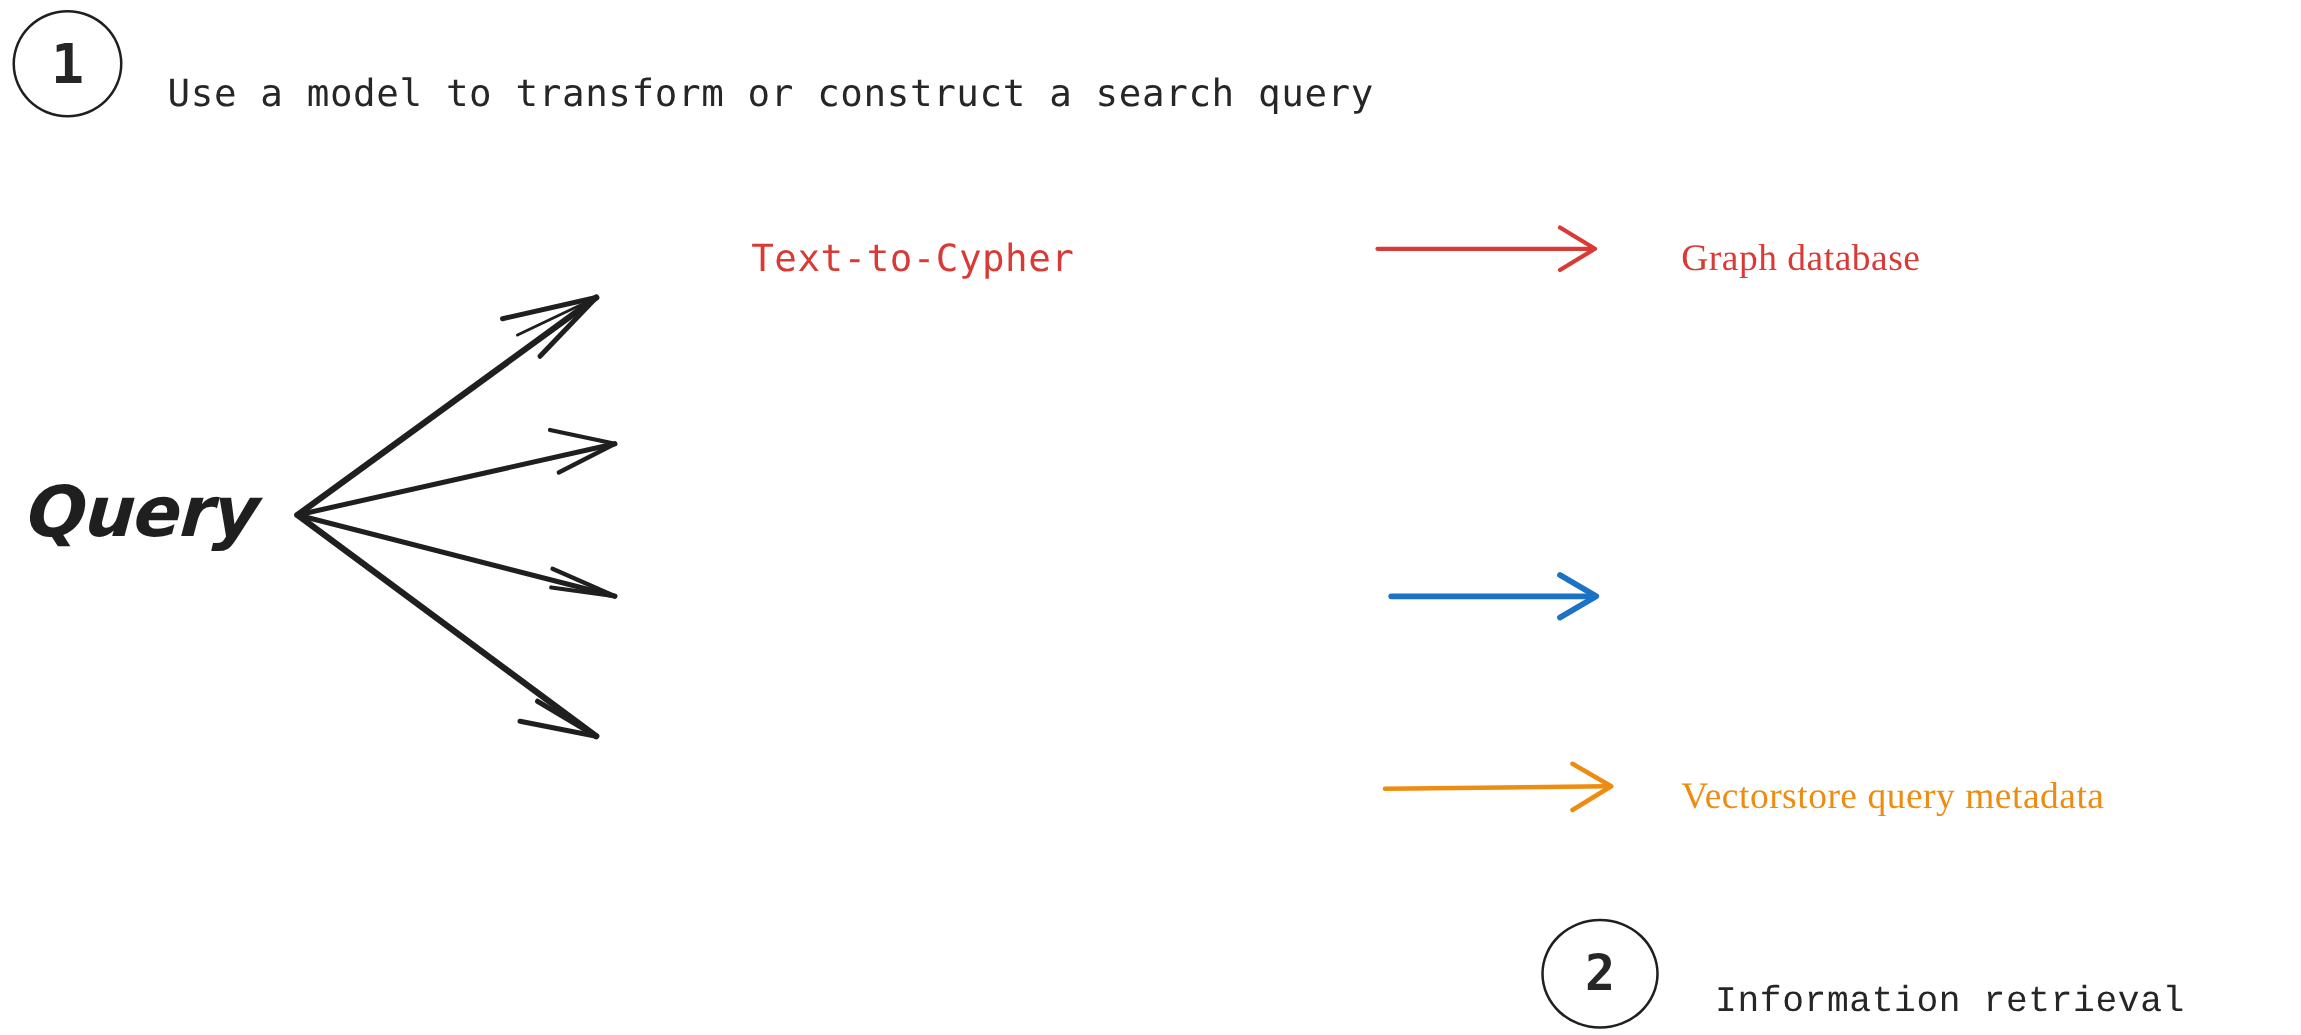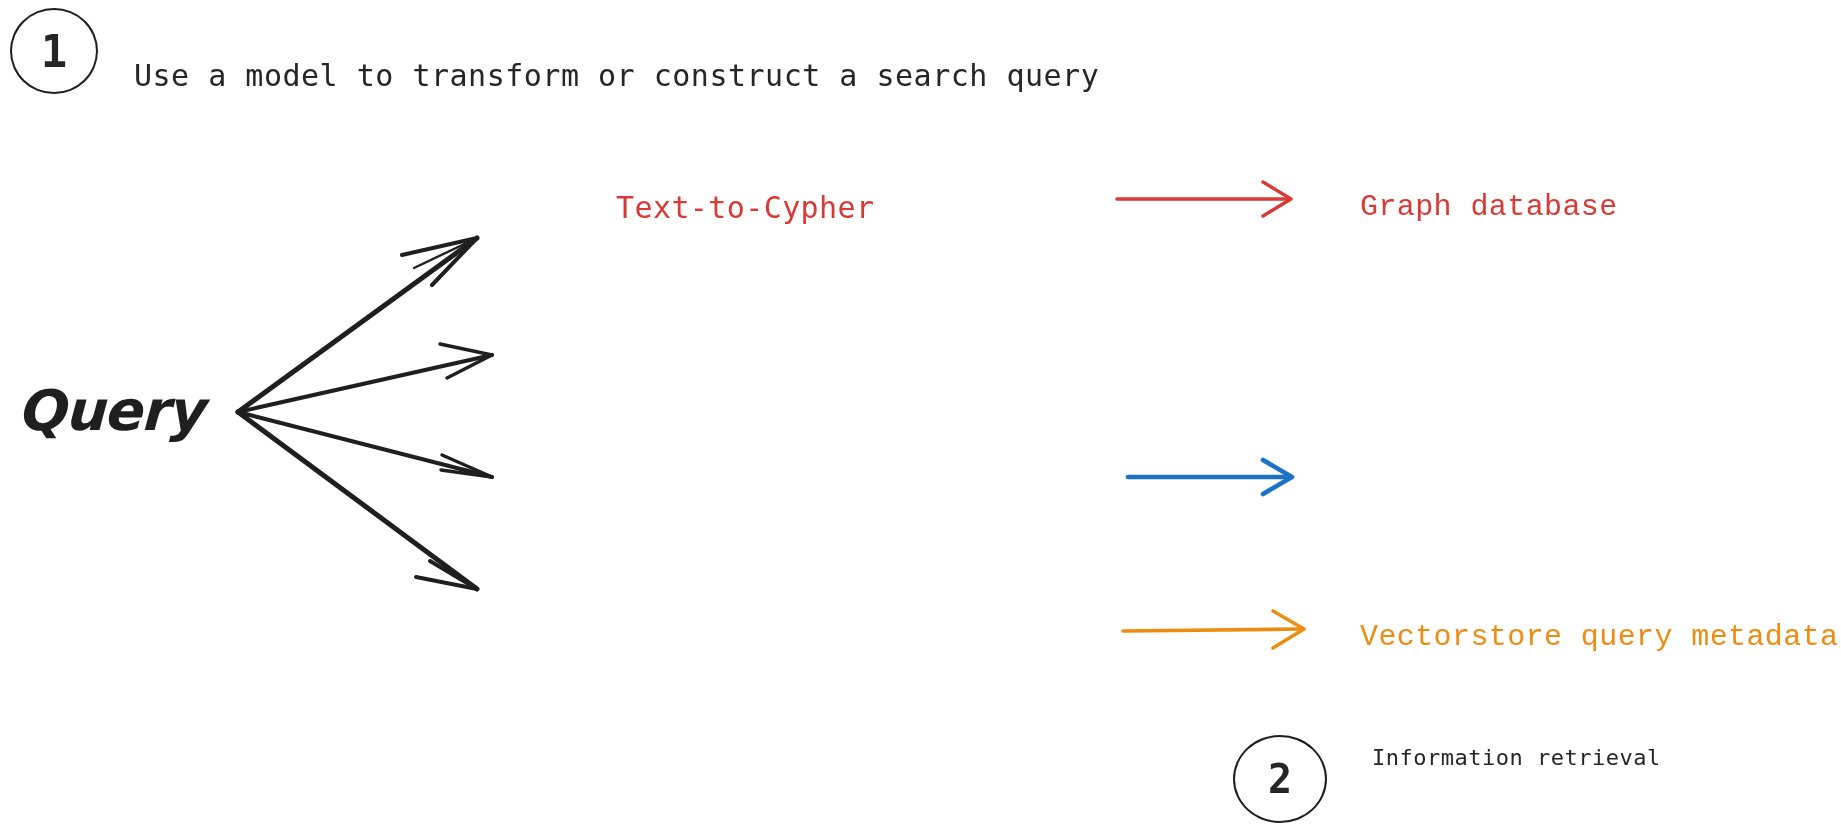--- a/index.html
+++ b/index.html
@@ -57,23 +57,24 @@
     margin-top: 25px;
   }
   #step-1-caption {
     left: 134px;
     top: 33px;
     font-size: 30px;
     letter-spacing: 0.5px;
   }
   #step-2-caption {
     left: 1372px;
-    top: 720px;
-    font-size: 22px;
+    top: 760px;
+    font-size: 29px;
     letter-spacing: 0.5px;
+    font-family: Liberation Mono, monospace;
   }
 
   
   #query-label {
     position: absolute;
     left: 22px;
     top: 378px;
     font-family: "DejaVu Sans", sans-serif;
     font-size: 56px;
     font-style: italic;
@@ -89,38 +90,38 @@
     left: 0;
     top: 0;
     width: 1841px;
     height: 828px;
     pointer-events: none;
   }
 
   
   .branch-row {
     position: absolute;
-    left: 15px;
+    left: 0;
     width: 1801px;
     height: 46px;
   }
   .branch-label {
     position: absolute;
     left: 601px;
     top: 0;
     font-family: "DejaVu Sans Mono", monospace;
     font-size: 30px;
     white-space: pre;
     letter-spacing: 0.4px;
   }
   .branch-target {
     position: absolute;
     left: 1345px;
     top: 0;
-    font-family: Liberation Mono, monospace;
+    font-family: Liberation Serif, serif;
     font-size: 30px;
     white-space: pre;
     letter-spacing: 0.4px;
   }
   .branch-arrow {
     position: absolute;
     top: -14px;
     height: 46px;
   }
 </style>

